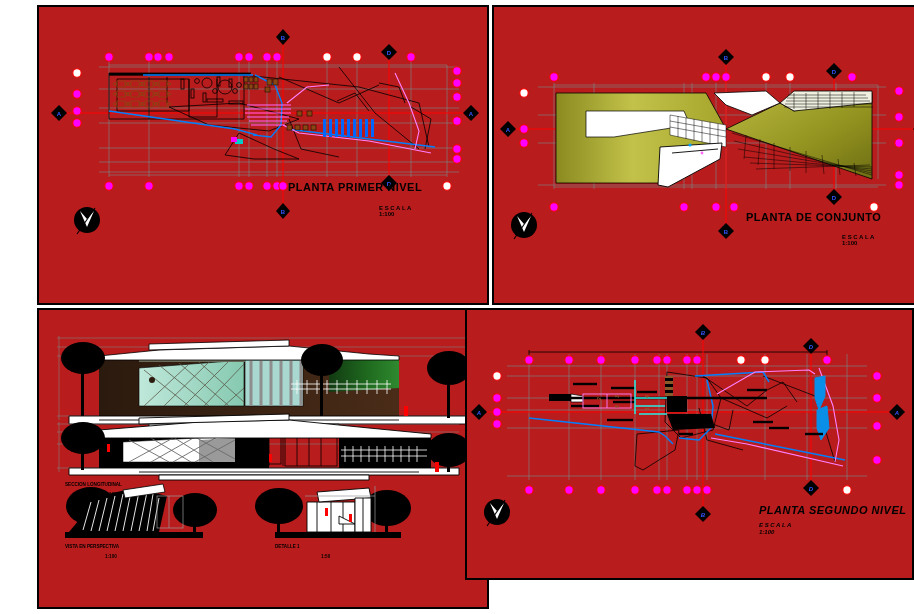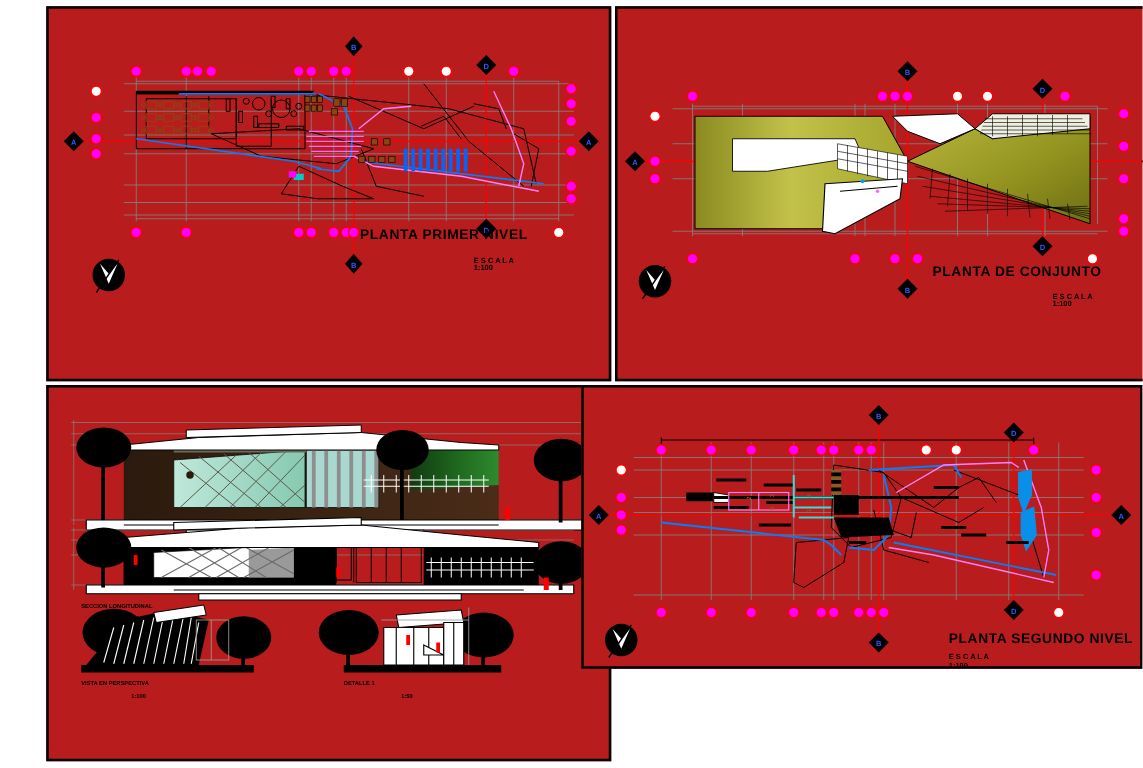--- a/index.html
+++ b/index.html
@@ -666,21 +666,21 @@
         </g>
         <rect x="236" y="222" width="126" height="6" fill="#000"></rect>
         <rect x="286" y="198" width="3" height="8" fill="#ff0000"></rect>
         <rect x="310" y="204" width="3" height="8" fill="#ff0000"></rect>
         <text class="tiny-label" x="236" y="238" font-size="4.6" fill="#000" font-family="Liberation Sans, sans-serif" font-weight="bold">DETALLE 1</text>
         <text class="tiny-label" x="282" y="248" font-size="4.6" fill="#000" font-family="Liberation Sans, sans-serif" font-weight="bold">1:50</text>
       </g>
     </svg>
   </div>
 
-  <div class="panel" style="left:433px;top:308px;width:449px;height:227px;">
+  <div class="panel" style="left:433px;top:308px;width:449px;height:272px;font-style:italic;">
     <svg width="445" height="297" viewBox="0 0 445 297" xmlns="http://www.w3.org/2000/svg">
       <g stroke="#808080" stroke-width="0.7" fill="none">
         <line x1="40" y1="56" x2="400" y2="56"></line>
         <line x1="40" y1="66" x2="400" y2="66"></line>
         <line x1="40" y1="88" x2="400" y2="88"></line>
         <line x1="40" y1="100" x2="400" y2="100"></line>
         <line x1="40" y1="118" x2="400" y2="118"></line>
         <line x1="40" y1="166" x2="400" y2="166"></line>
         <line x1="62" y1="44" x2="62" y2="170"></line>
         <line x1="102" y1="44" x2="102" y2="170"></line>

